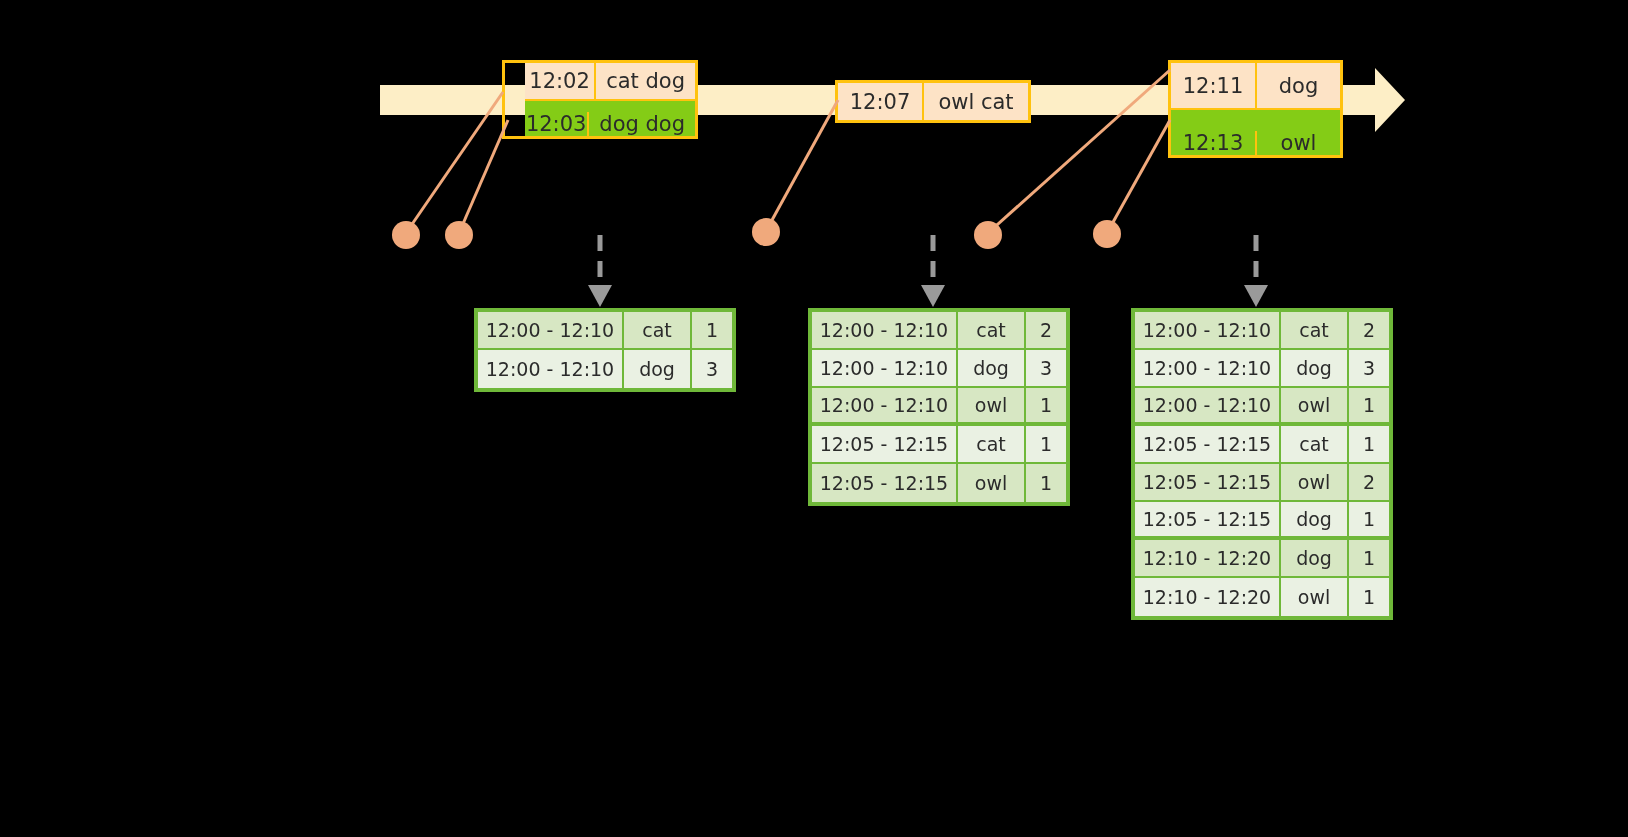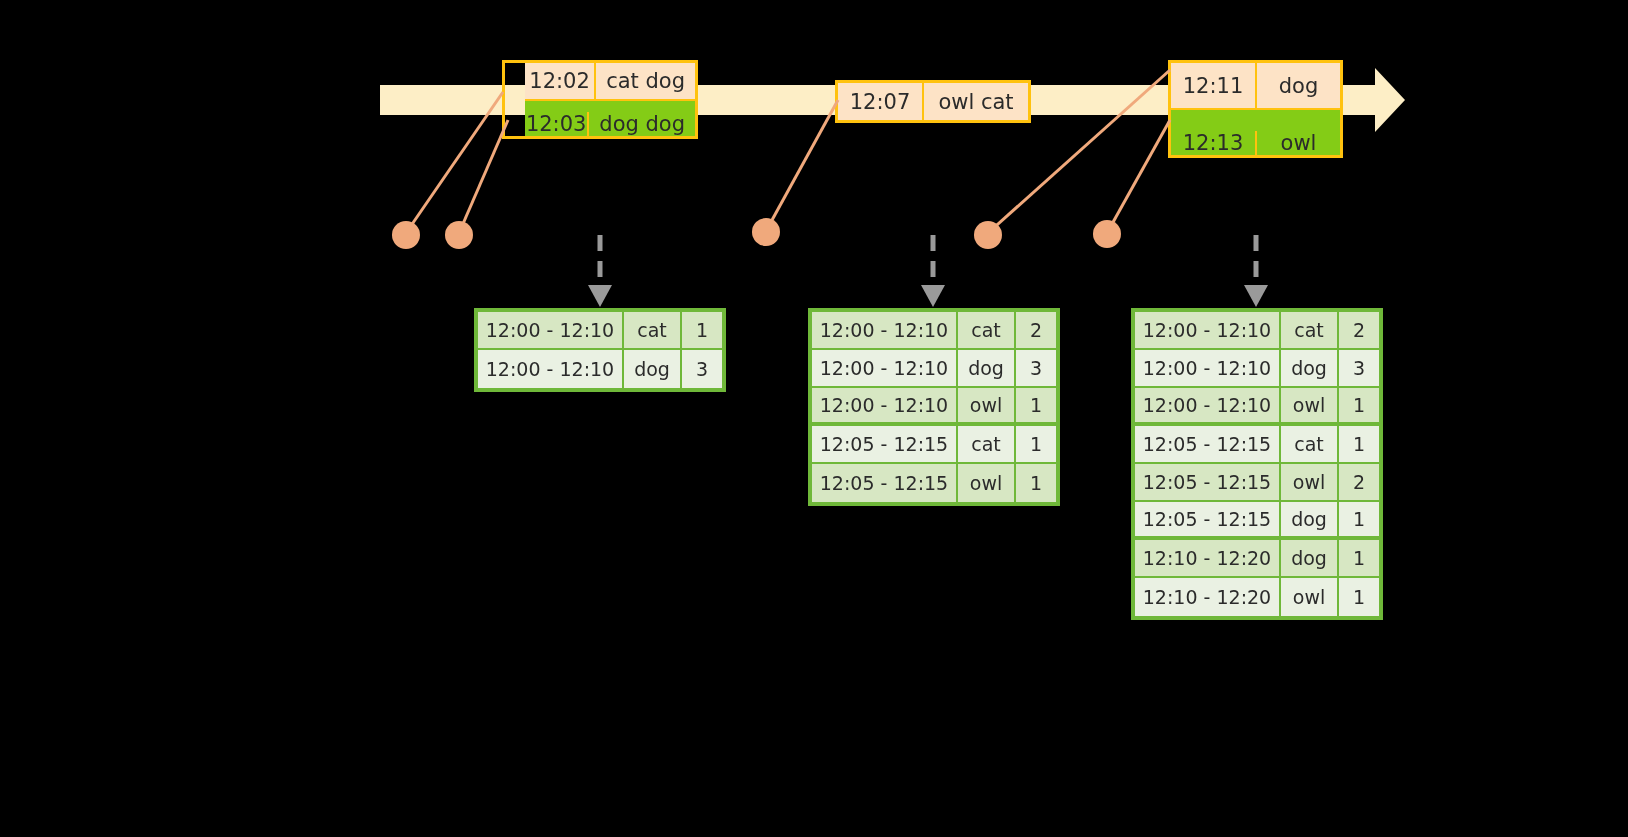--- a/index.html
+++ b/index.html
@@ -99,21 +99,21 @@
     display: flex;
     align-items: center;
     justify-content: center;
     font-size: 19px;
     color: #2b2b2b;
     border-right: 2px solid #6fb839;
     box-sizing: border-box;
     white-space: nowrap;
   }
   .cell-key {
-    width: 58px;
+    width: 68px;
     display: flex;
     align-items: center;
     justify-content: center;
     font-size: 19px;
     color: #2b2b2b;
     border-right: 2px solid #6fb839;
     box-sizing: border-box;
   }
   .cell-count {
     width: 40px;

